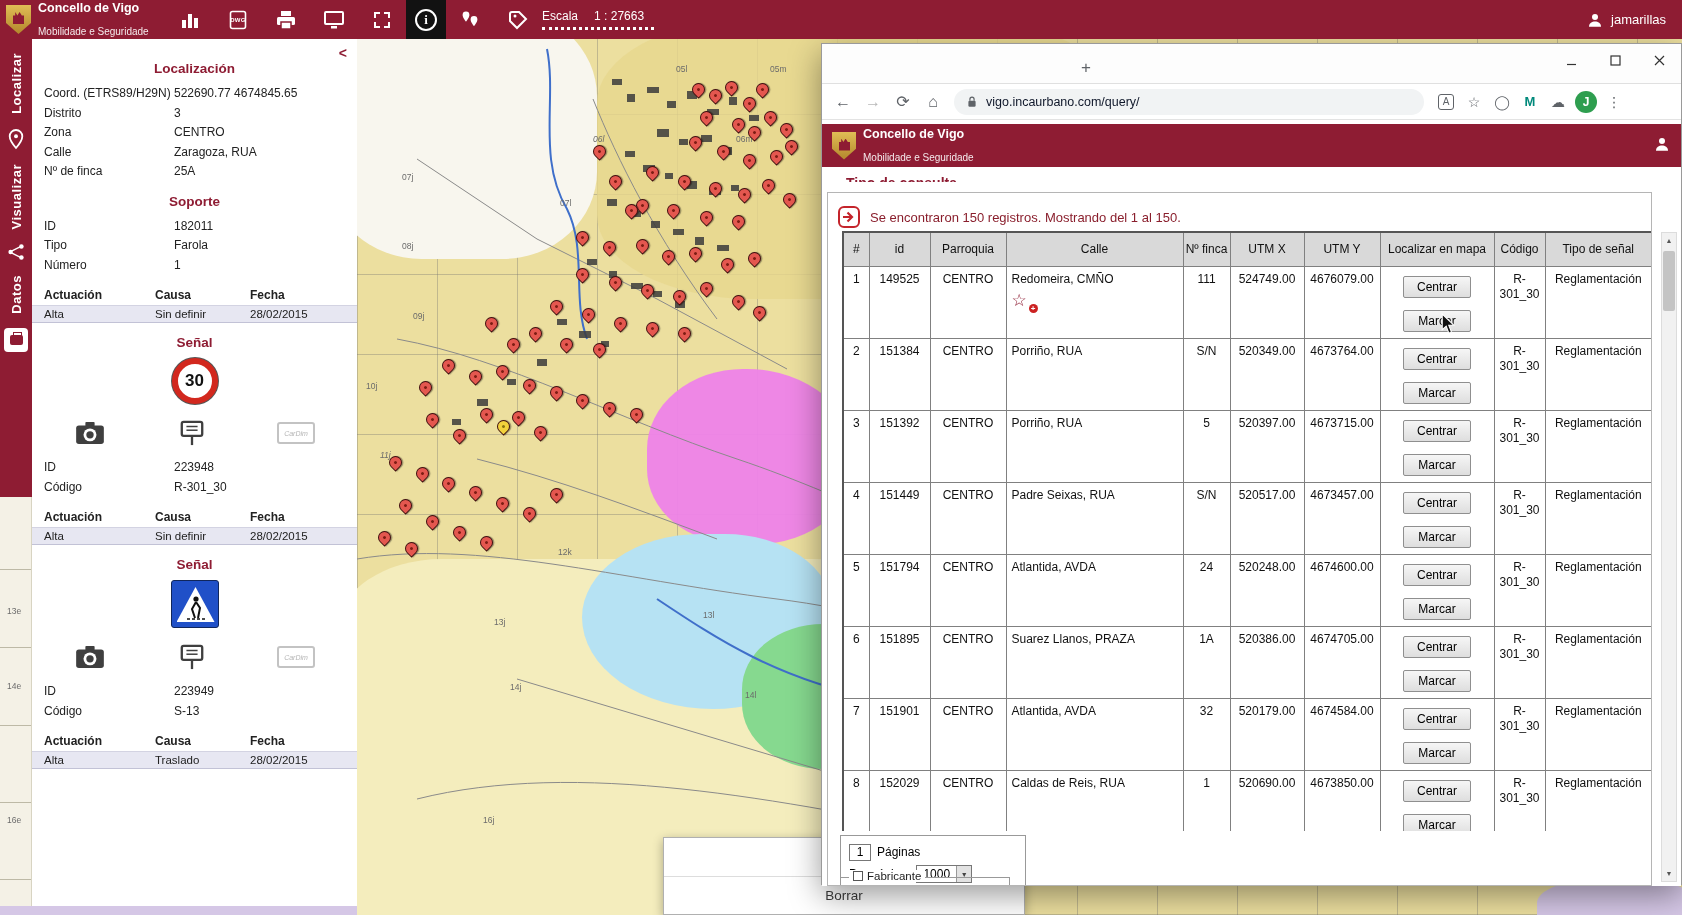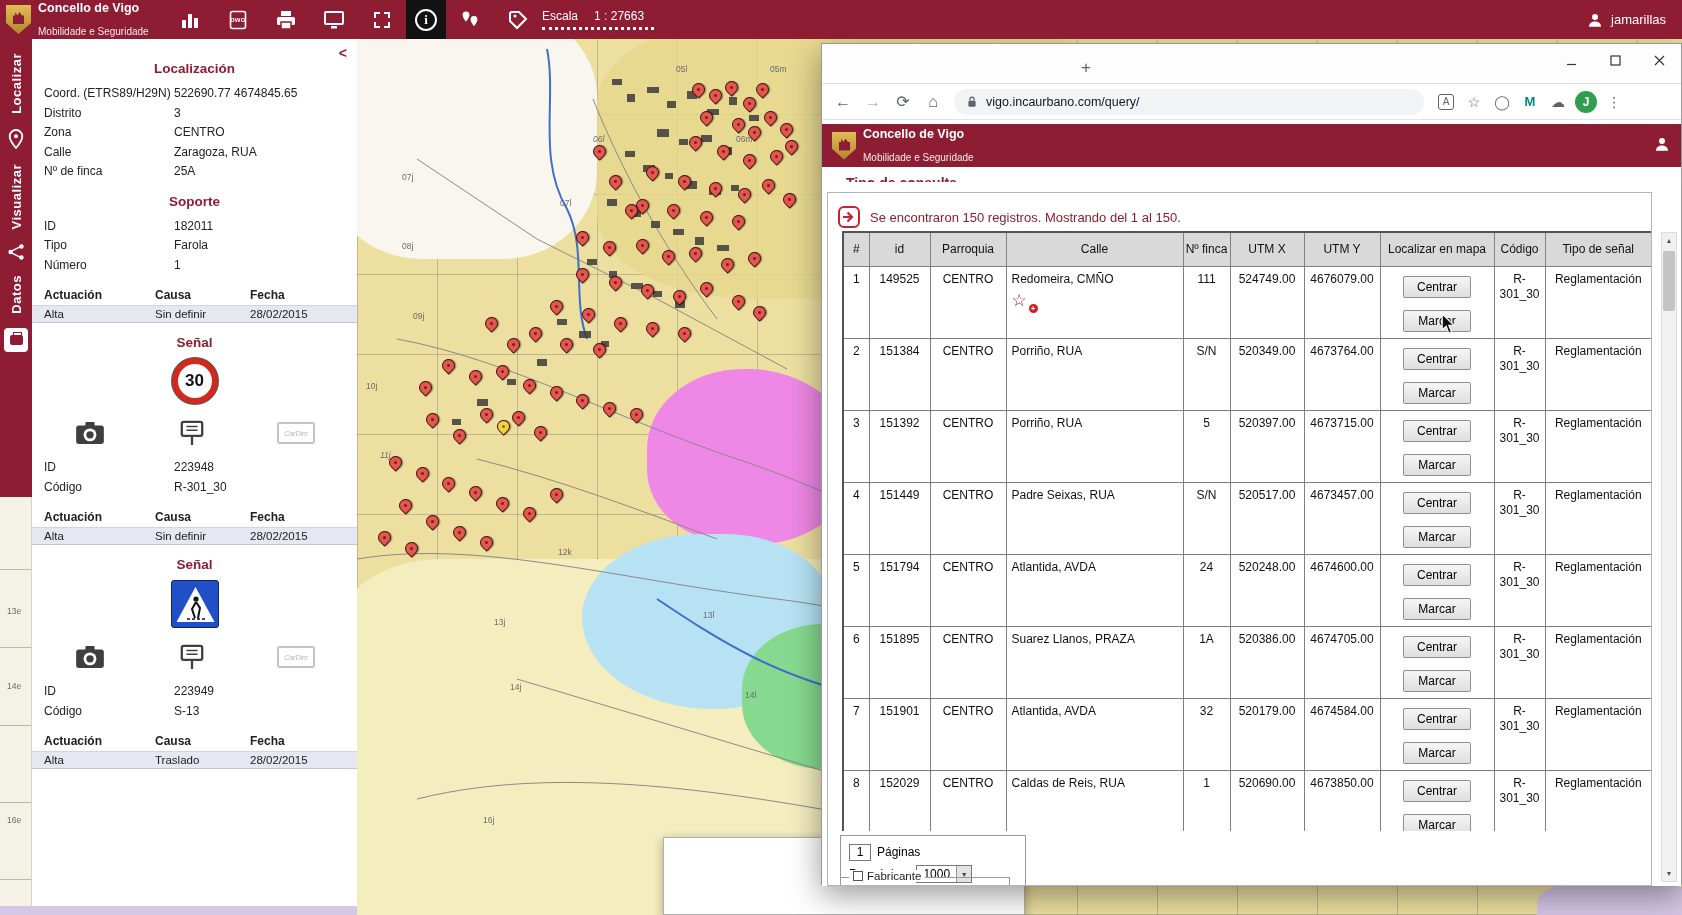--- a/index.html
+++ b/index.html
@@ -314,20 +314,21 @@
     <div class="hline" style="top:305px"></div>
     <div class="hline" style="top:382px"></div>
   <span class="edge-label" style="top: 109px;">13e</span>
       <span class="edge-label" style="top: 184px;">14e</span>
       <span class="edge-label" style="top: 318px;">16e</span>
     </div>
   <div id="strip-lavender"></div>
 
   <div id="dialog">
     <div class="dlg-item">Imprimir</div>
+    <div class="dlg-item">Borrar</div>
   </div>
 
   <header id="topbar">
     <div class="brand">
       <div class="logo"></div>
       <div class="brand-t">
         <div class="brand-title">Concello de Vigo</div>
         <div class="brand-sub">Mobilidade e Seguridade</div>
       </div>
     </div>

